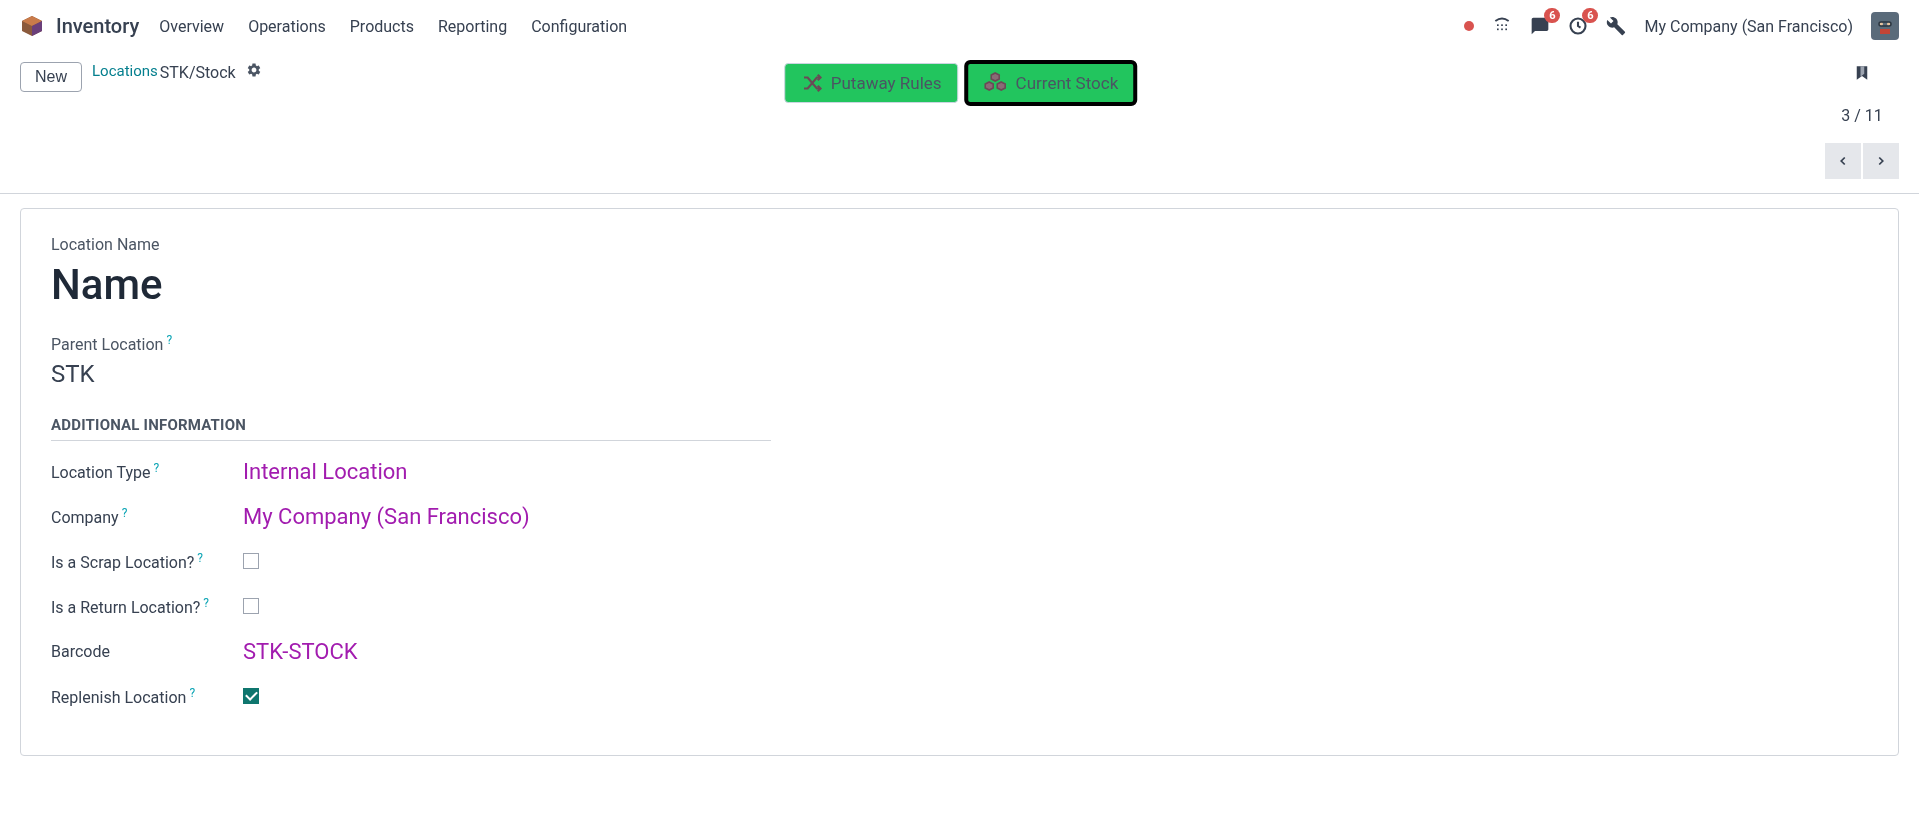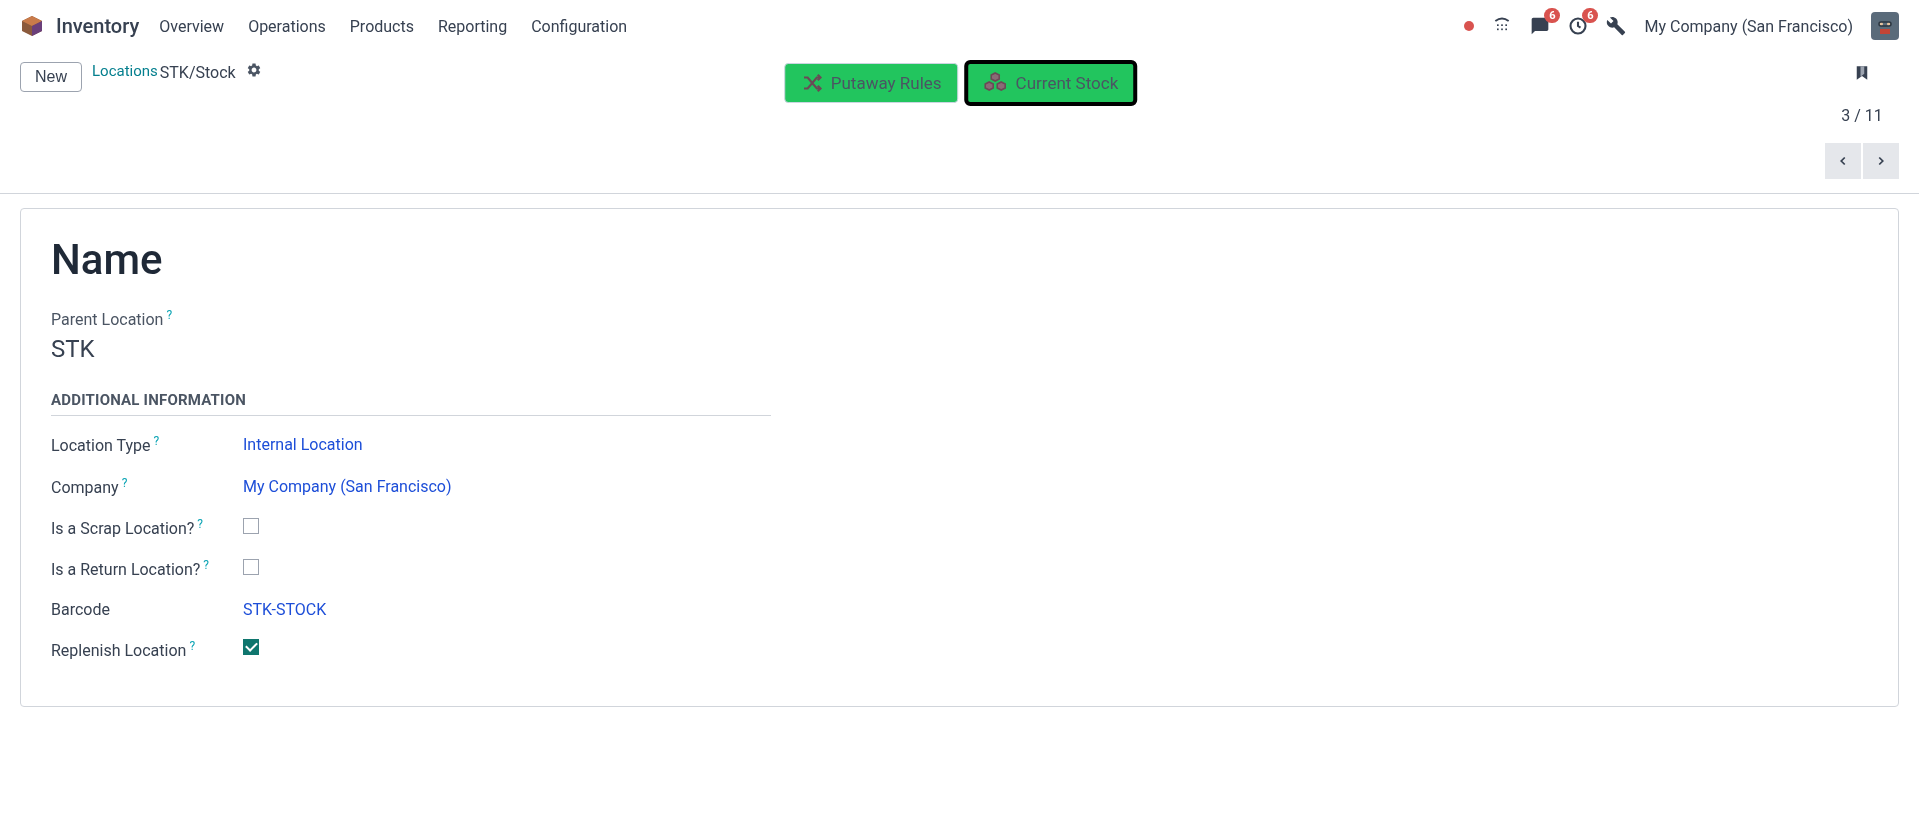--- a/index.html
+++ b/index.html
@@ -41,21 +41,21 @@
 .sheet-wrap { padding: 14px 20px; }
 .sheet { border: 1px solid #d1d5db; border-radius: 4px; padding: 26px 30px; background: #fff; }
 .field-label { font-size: 16px; color: #4b5563; margin-bottom: 6px; }
 .field-label .help { color: #0ea5b5; font-size: 12px; vertical-align: super; margin-left: 3px; }
 .big-value { font-size: 42px; font-weight: 500; color: #1f2937; margin-bottom: 24px; }
 .med-value { font-size: 24px; color: #374151; margin-bottom: 20px; }
 .section-title { font-size: 15px; font-weight: 700; color: #4b5563; letter-spacing: 0.2px; border-bottom: 1px solid #d1d5db; padding-bottom: 6px; margin-top: 28px; margin-bottom: 18px; max-width: 720px; }
 .form-row { display: flex; align-items: center; margin-bottom: 20px; }
 .form-row .lbl { width: 192px; font-size: 16px; color: #374151; }
 .form-row .lbl .help { color: #0ea5b5; font-size: 12px; vertical-align: super; margin-left: 3px; }
-.form-row .val { font-size: 16px; color: #1d4ed8; }
+.form-row .val { font-size: 22px; color: #a21caf; }
 .chk { width: 16px; height: 16px; border: 1.5px solid #9ca3af; display: inline-block; position: relative; }
 .chk.checked { background: #0f766e; border-color: #0f766e; }
 .chk.checked::after { content: ""; position: absolute; left: 4px; top: 0px; width: 5px; height: 9px; border: solid #fff; border-width: 0 2px 2px 0; transform: rotate(45deg); }
 </style>
 </head>
 <body>
 
 <div class="topnav">
   <svg class="logo" viewBox="0 0 24 24">
     <polygon points="12,2 22,7 22,17 12,22 2,17 2,7" fill="#8b5a3c"></polygon>
@@ -165,20 +165,21 @@
         <svg width="14" height="14" viewBox="0 0 24 24" fill="none" stroke="#374151" stroke-width="3">
             <path d="M9 18l6-6-6-6"></path>
           </svg>
       </div>
     </div>
   </div>
 </div>
 
 <div class="sheet-wrap">
   <div class="sheet">
+    <div class="field-label">Location Name</div>
     <div class="big-value">Name</div>
 
     <div class="field-label">
       <span>Parent Location</span><span class="help">?</span>
     </div>
     <div class="med-value">STK</div>
 
     <div class="section-title">ADDITIONAL INFORMATION</div>
 
     <div class="form-row">

